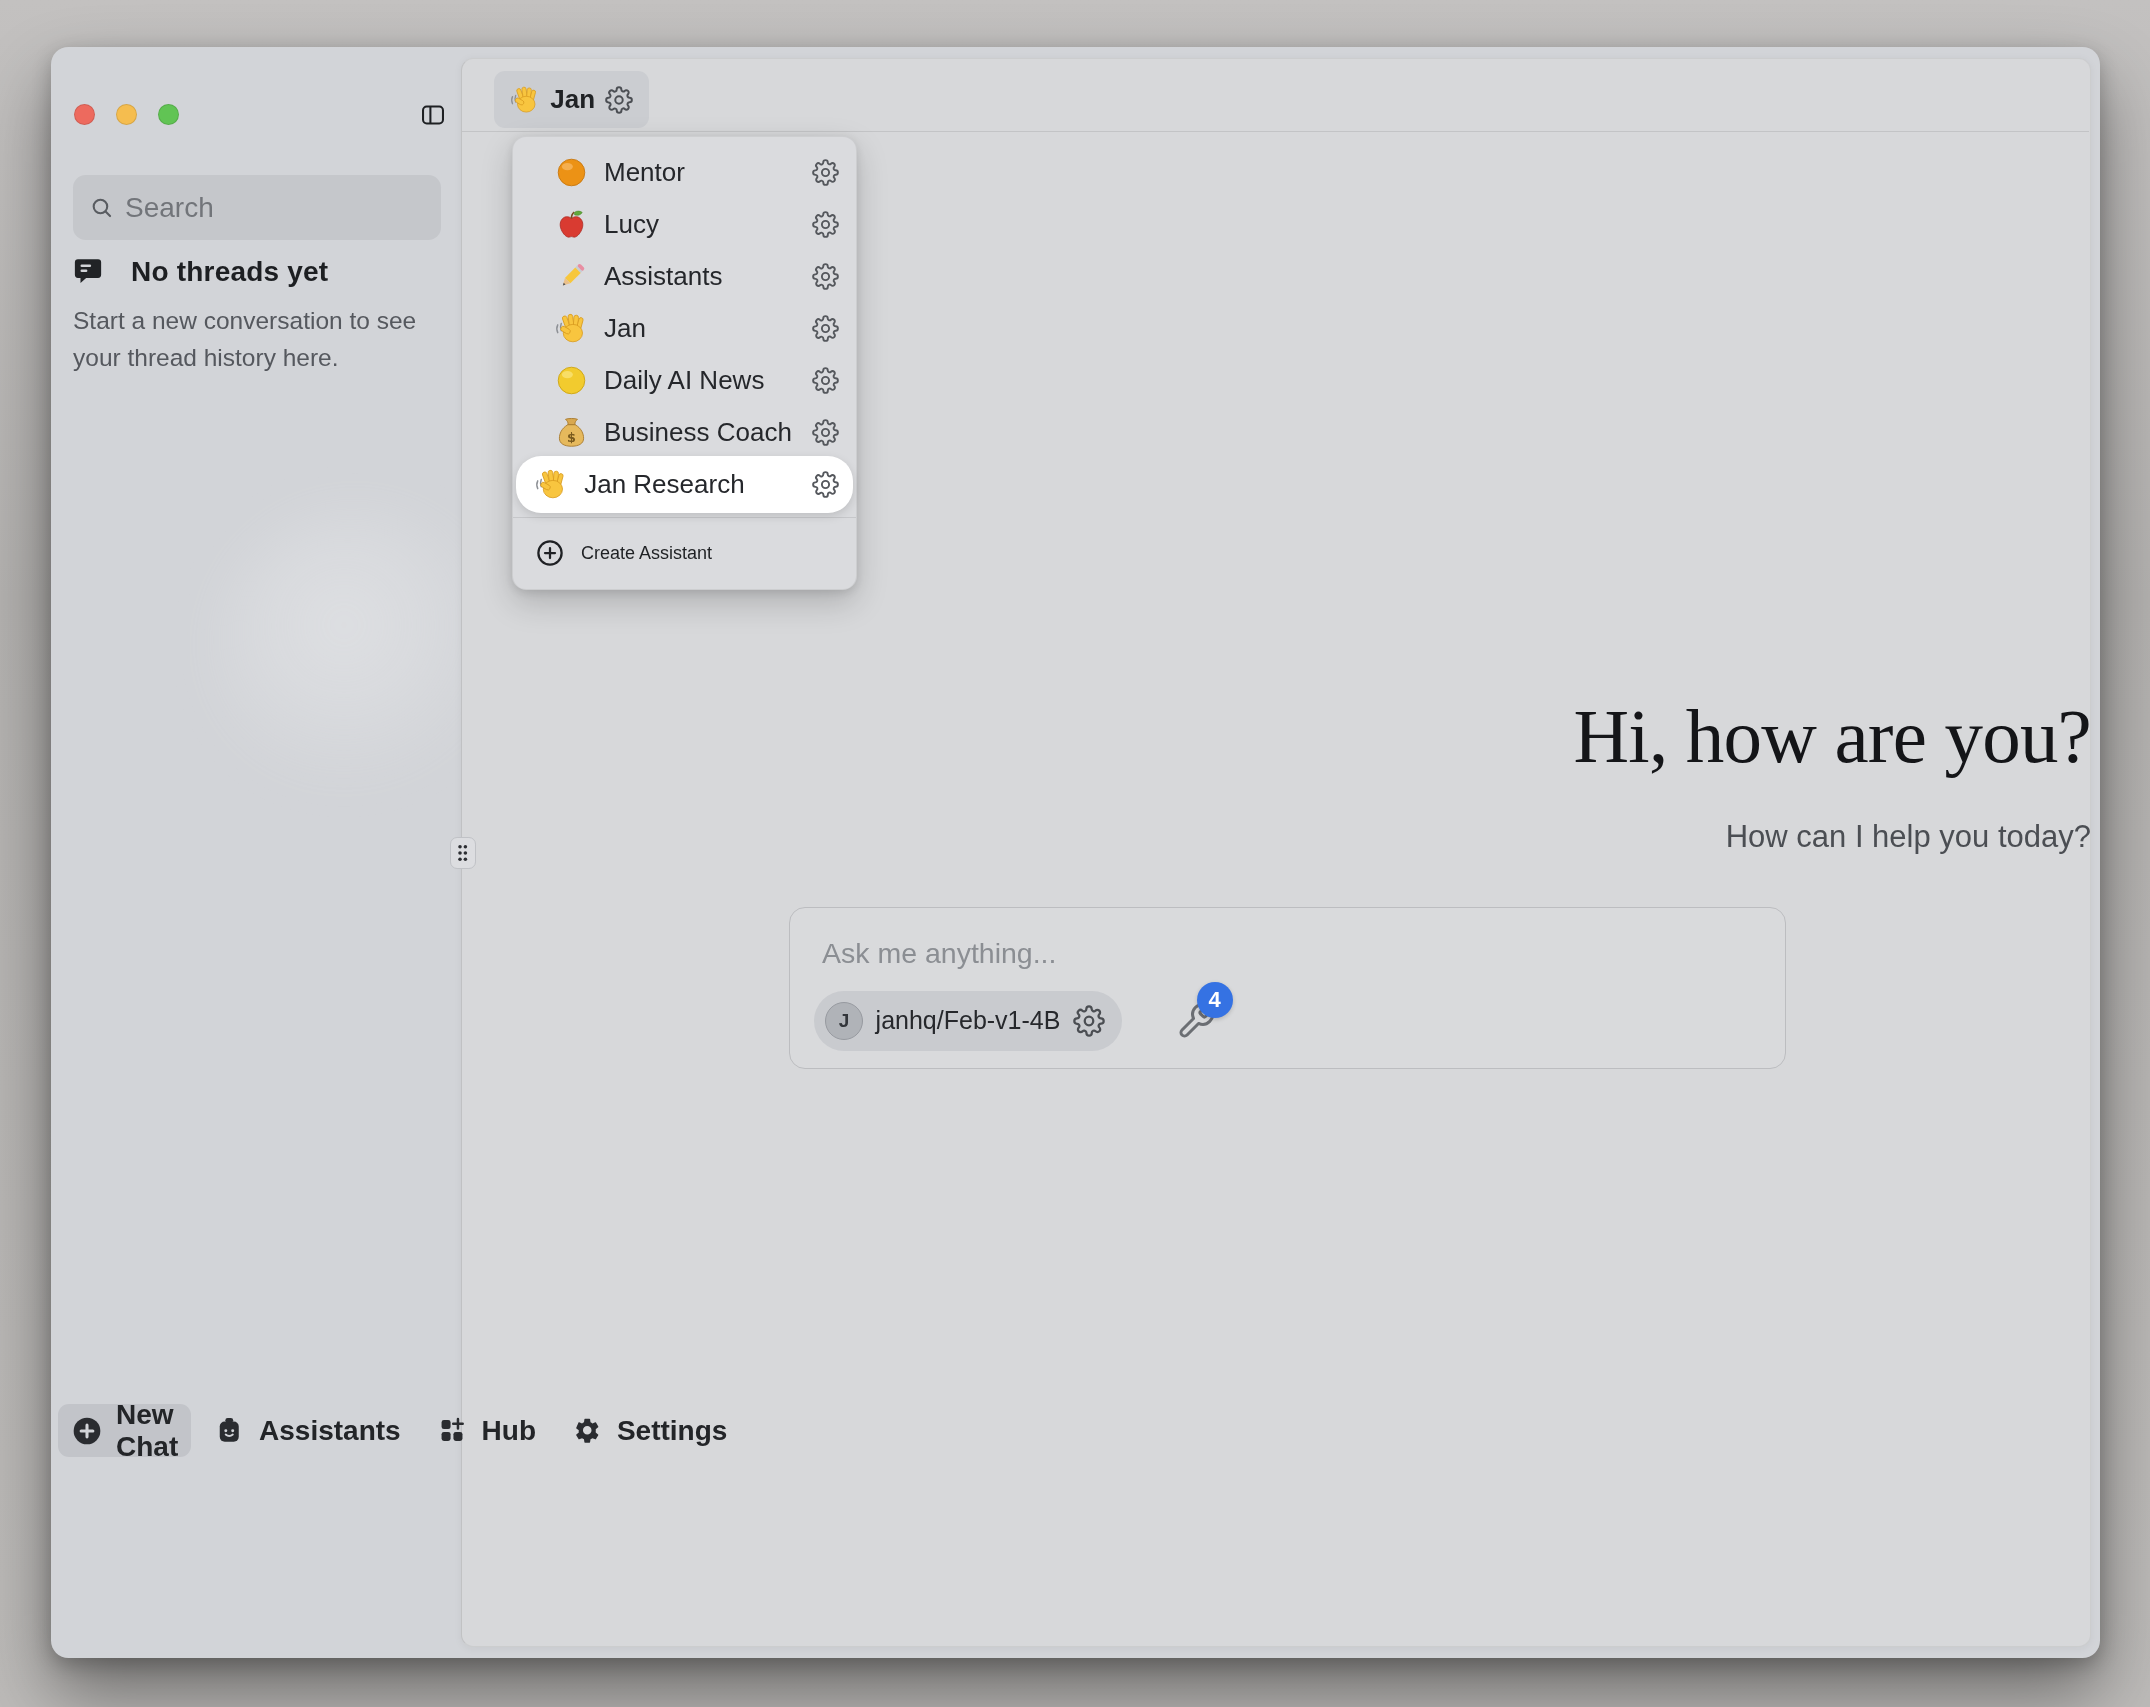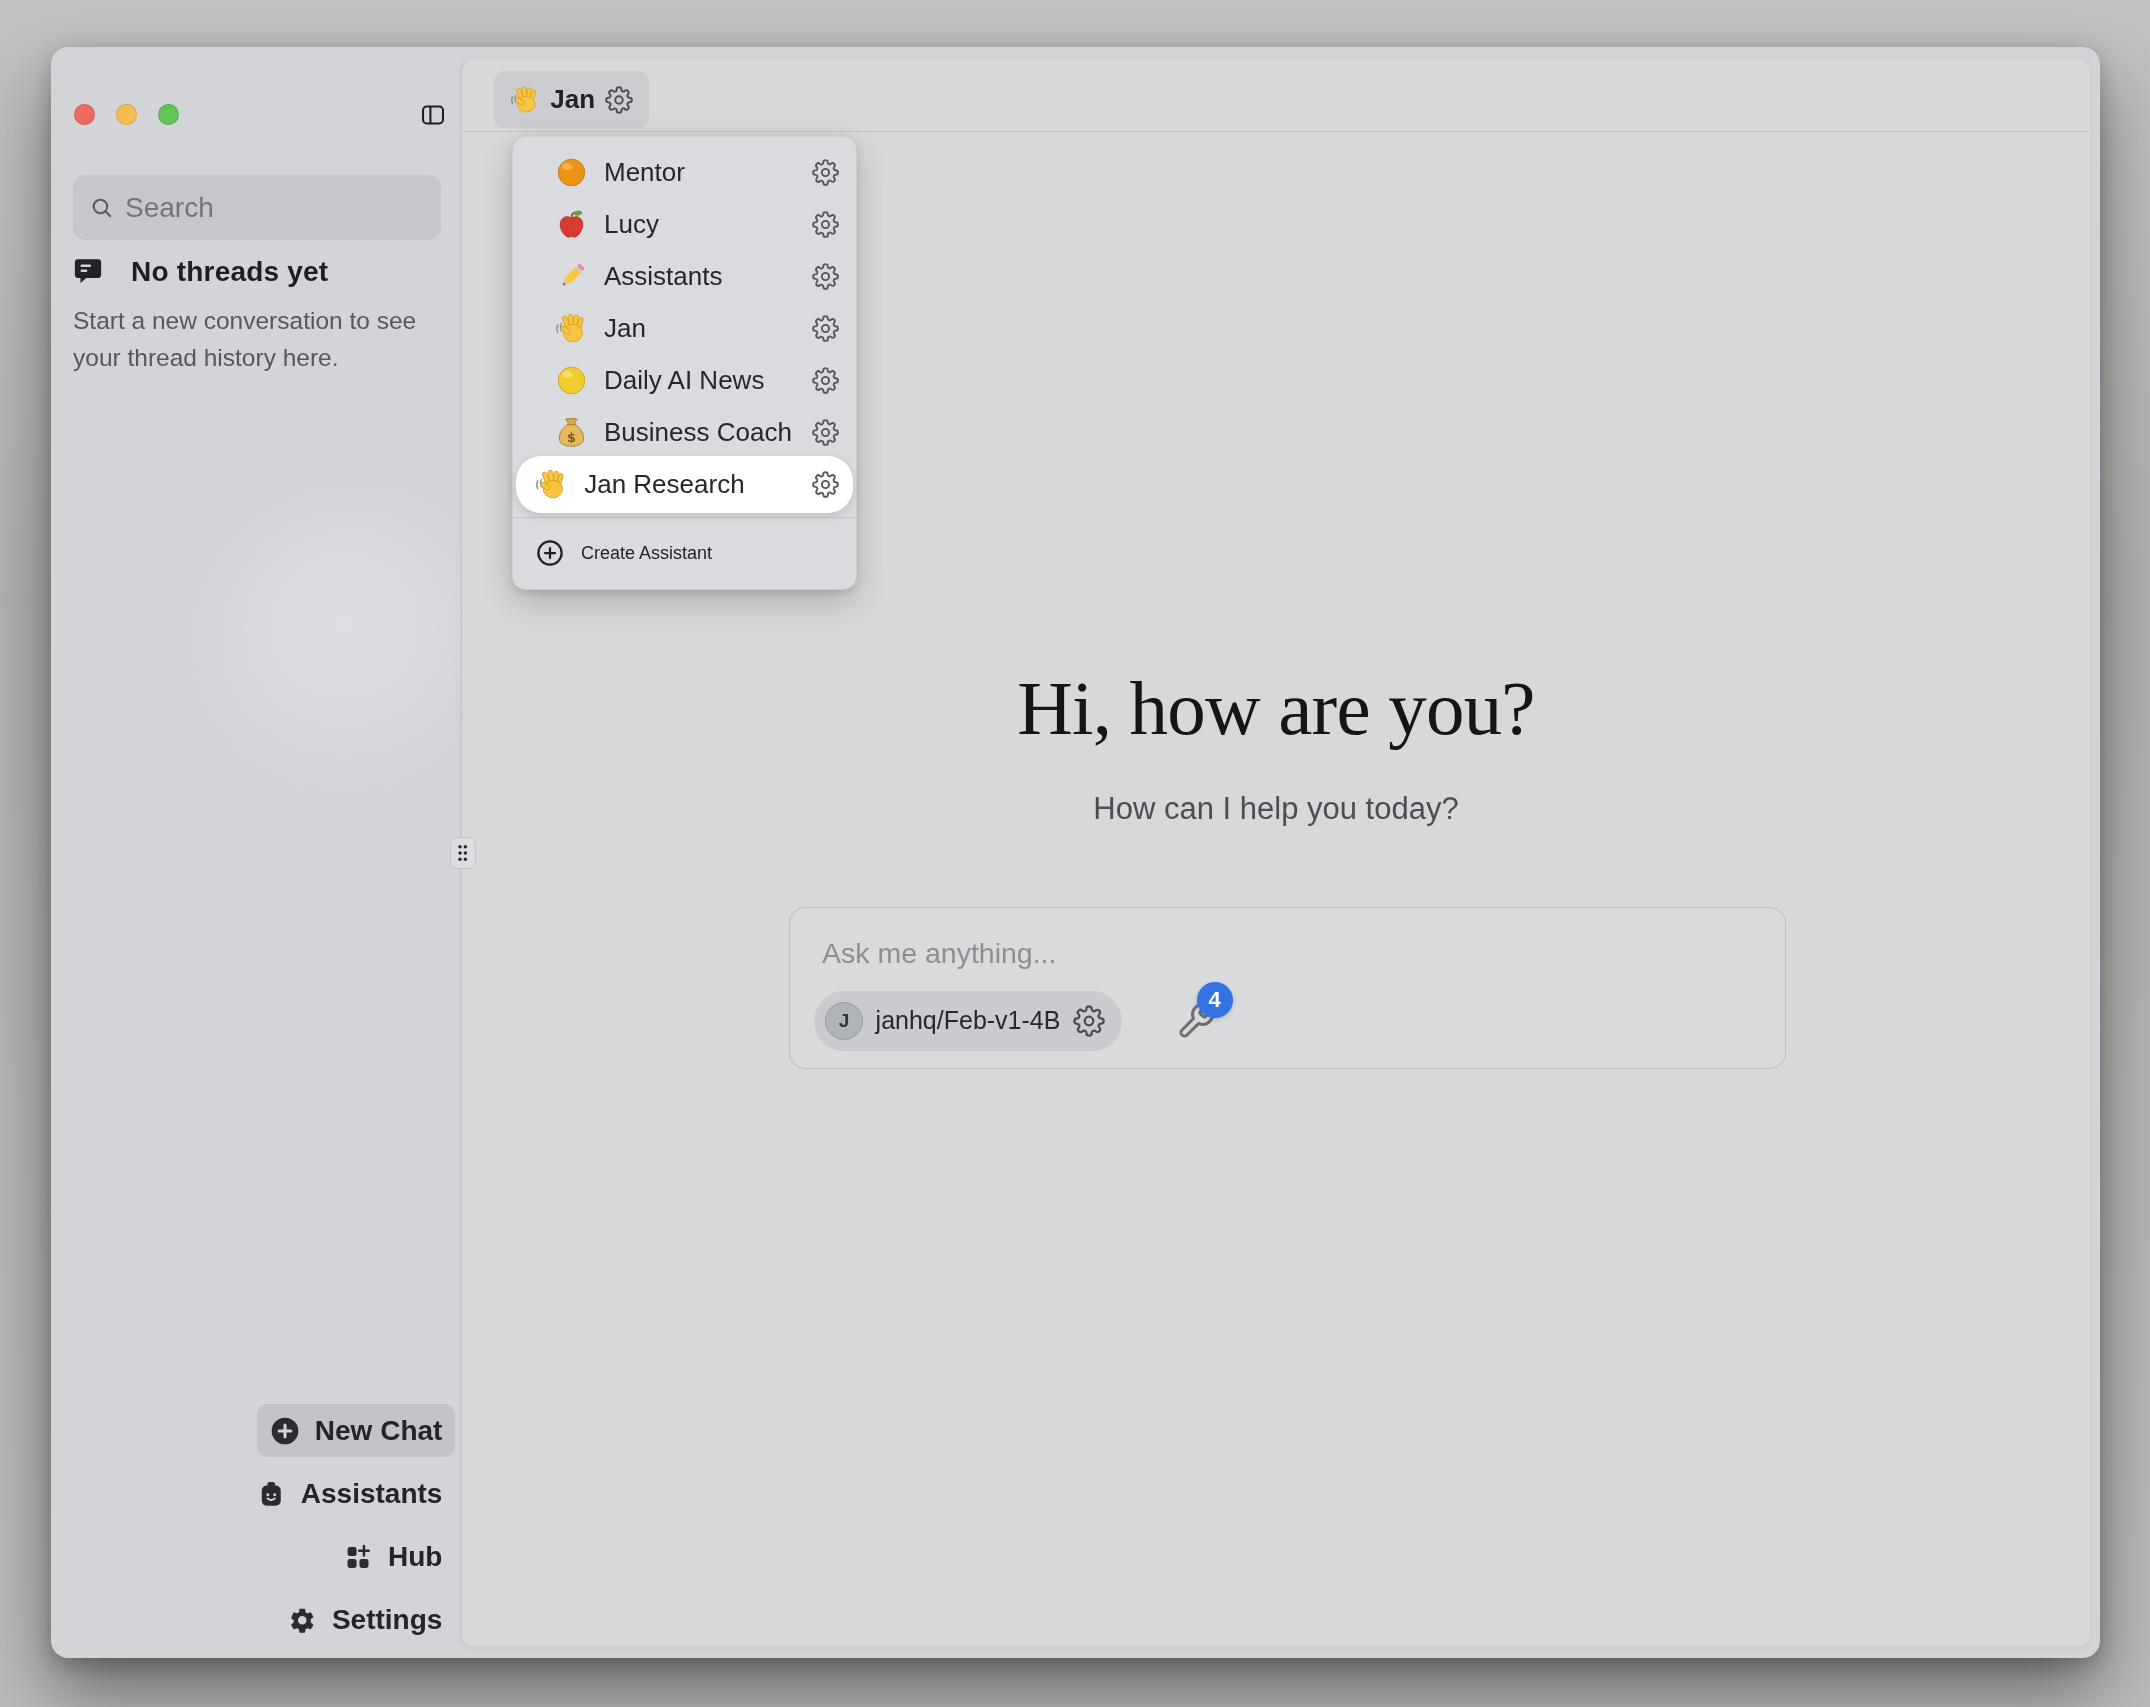--- a/index.html
+++ b/index.html
@@ -56,21 +56,21 @@
   .search input::placeholder { color:#72757a; }
 
   
   .empty-head { left:73px; top:256px; display:flex; gap:28px; }
   .empty-head .eh-icon { width:30px; height:30px; color:#212326; }
   .empty-head .eh-icon svg { width:100%; height:100%; }
   .empty-title { font-size:28px; font-weight:700; color:#1d1f22; letter-spacing:0.2px; }
   .empty-sub { left:73px; top:302px; width:348px; font-size:24.5px; line-height:37px; color:#55585e; }
 
   
-  .nav { left:58px; top:1404px; width:397px; display:flex; flex-direction:column; gap:10.3px;align-items:flex-end; }
+  .nav { left:58px; top:1404px; width:397px; display:flex; flex-direction:row; gap:10.3px; }
   .nav-row {
     height:53px; border-radius:11px; display:flex; align-items:center;
     padding:0 12.6px; gap:13.4px; cursor:pointer; color:#232528;
   }
   .nav-row.active { background:#c2c4c9; }
   .nav-row .n-icon { width:32px; height:32px; flex:0 0 auto; display:flex; align-items:center; justify-content:center; color:#2a2c30; }
   .nav-row .n-icon svg { width:100%; height:100%; }
   .nav-row .n-label { font-size:28px; font-weight:600; }
 
   
@@ -113,21 +113,21 @@
     background:#ffffff; border-radius:25px;
     box-shadow:0 3.2px 9.5px rgba(0,0,0,.13);
   }
   .menu-divider { height:0.8px; background:rgba(0,0,0,.09); margin:6.3px 0 8px 0; }
   .menu-create { height:55px; display:flex; align-items:center; padding:0 17.4px 0 22px; gap:16px; cursor:pointer; }
   .menu-create .mc-icon { width:30px; height:30px; color:#1f2124; flex:0 0 auto; }
   .menu-create .mc-icon svg { width:100%; height:100%; }
   .menu-create .mc-label { font-size:18px; font-weight:400; color:#1f2124; }
 
   
-  .greeting { left:461px; top:664px; width:1630px; text-align:center; }
+  .greeting { left:461px; top:692px; width:1630px; text-align:right; }
   .g-title {
     font-family:"Liberation Serif", serif; font-size:77px; font-weight:500;
     color:#141518; letter-spacing:-0.8px;
   }
   .g-sub { margin-top:38px; font-size:31px; color:#4b4e53; }
 
   
   .composer {
     left:789px; top:907px; width:997px; height:162px;
     background:#d9dadc; border:1.6px solid #bcbdc0; border-radius:16px;

